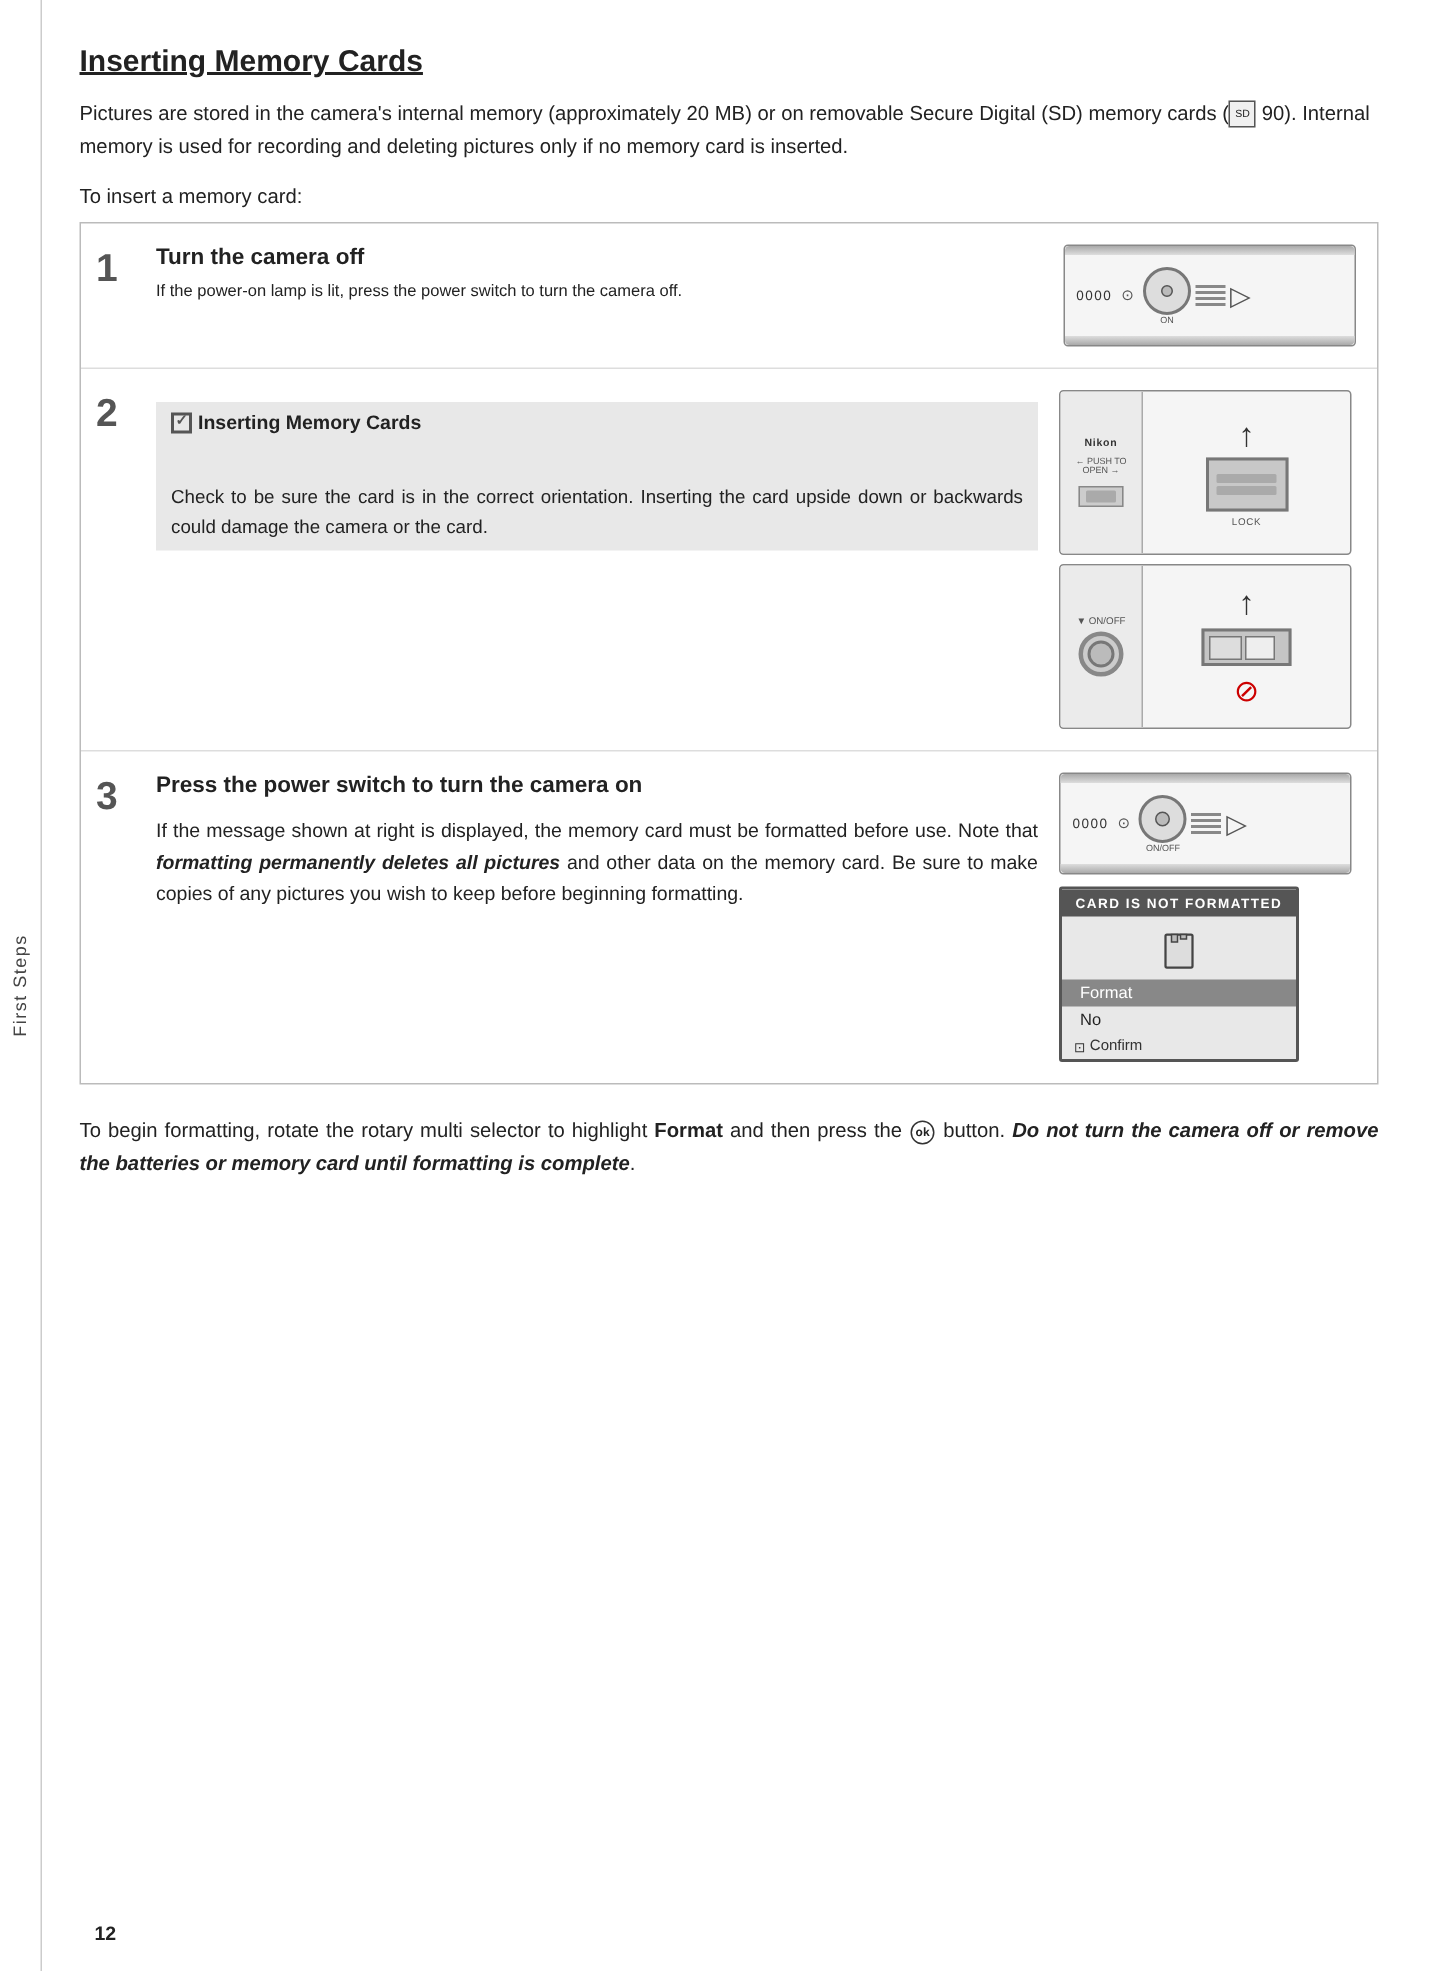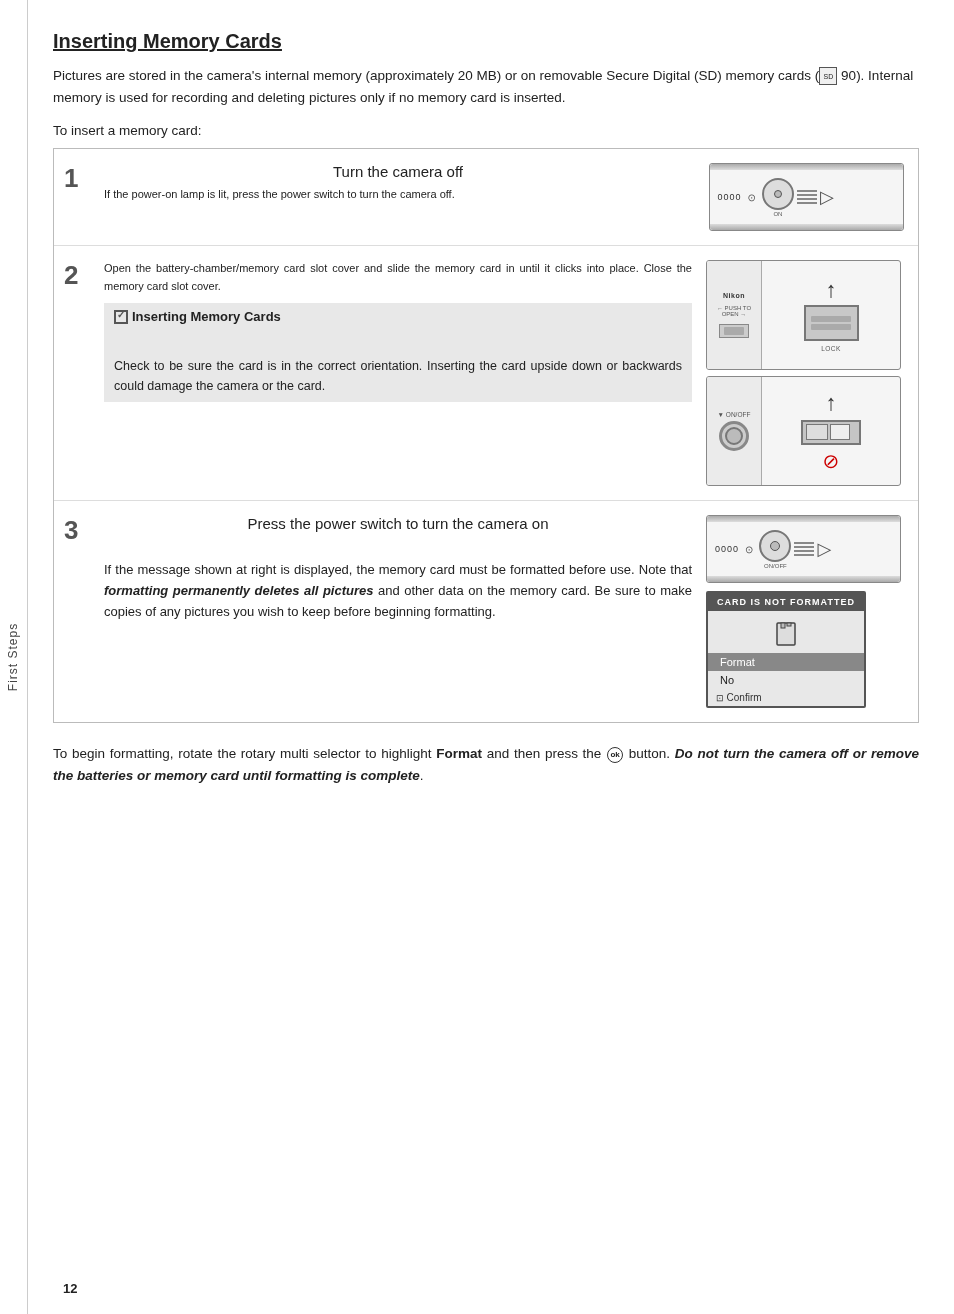--- a/index.html
+++ b/index.html
@@ -103,23 +103,22 @@
       line-height: 1;
       margin-top: 2px;
     }
 
     .step-content {
       flex: 1;
     }
 
     .step-title {
       font-size: 15px;
-      font-weight: normal;
+      font-weight: bold;
       margin-bottom: 6px;
-      text-align: center;
     }
 
     .step-desc {
       font-size: 11px;
       line-height: 1.6;
       text-align: justify;
     }
 
     .step-image {
       margin-left: 14px;
@@ -426,21 +425,21 @@
     }
 
     .step3-content-area {
       flex: 1;
     }
 
     .step3-lower-text {
       font-size: 13px;
       line-height: 1.6;
       text-align: justify;
-      margin-top: 28px;
+      margin-top: 12px;
     }
 
     .cam-top-line {
       position: absolute;
       top: 0; left: 0; right: 0;
       height: 6px;
       background: linear-gradient(180deg, #aaa, #ddd);
       border-radius: 3px 3px 0 0;
     }
 
@@ -511,21 +510,20 @@
               </div>
               <div style="font-size:18px;color:#555;">▷</div>
             </div>
           </div>
         </div>
       </div>
 
       <div class="step">
         <div class="step-number">2</div>
         <div class="step-content">
-          <div class="step-desc">Open the battery-chamber/memory card slot cover and slide the memory card in until it clicks into place.  Close the memory card slot cover.</div>
 
           <div class="note-box">
             <div class="note-box-title">
               <span class="note-check-icon"></span>
               <span>Inserting Memory Cards</span>
             </div>
             <div class="note-box-text">Check to be sure the card is in the correct orientation. Inserting the card upside down or backwards could damage the camera or the card.</div>
           </div>
         </div>
 

